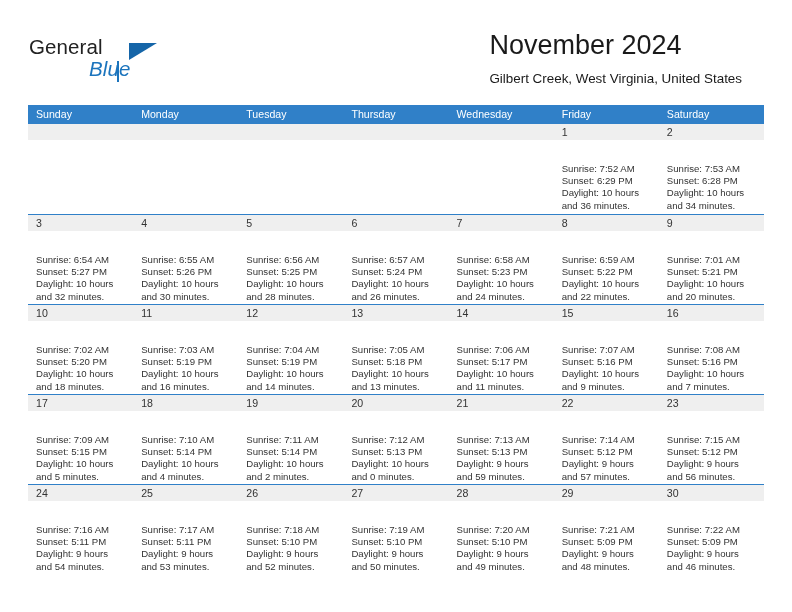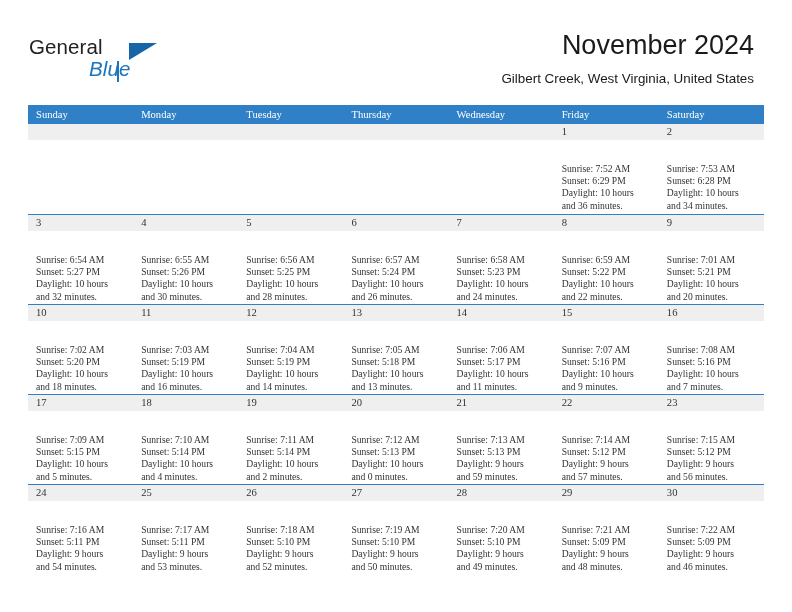--- a/index.html
+++ b/index.html
@@ -70,23 +70,23 @@
     position: absolute;
     left: 88px;
     top: 24px;
     width: 2px;
     height: 21px;
     background: #1b74bd;
   }
 
   .title-block {
     position: absolute;
-    right: 38px;
+    right: 50px;
     top: 30px;
-    text-align: right;
+    text-align: left;
   }
   .cal-title {
     font-size: 27px;
     color: #1a1a1a;
     line-height: 1.15;
     white-space: nowrap;
     font-weight: normal;
     margin: 0;
   }
   .cal-subtitle {
@@ -96,21 +96,20 @@
     white-space: nowrap;
     line-height: 1.1;
   }
 
   
   .calendar {
     position: absolute;
     left: 28px;
     top: 105px;
     width: 736px;
-    font-family: Liberation Serif, serif;
   }
   .weekday-row {
     display: flex;
     background: #3080c8;
     height: 19px;
   }
   .weekday {
     flex: 1 1 0;
     color: #ffffff;
     font-size: 10.6px;

